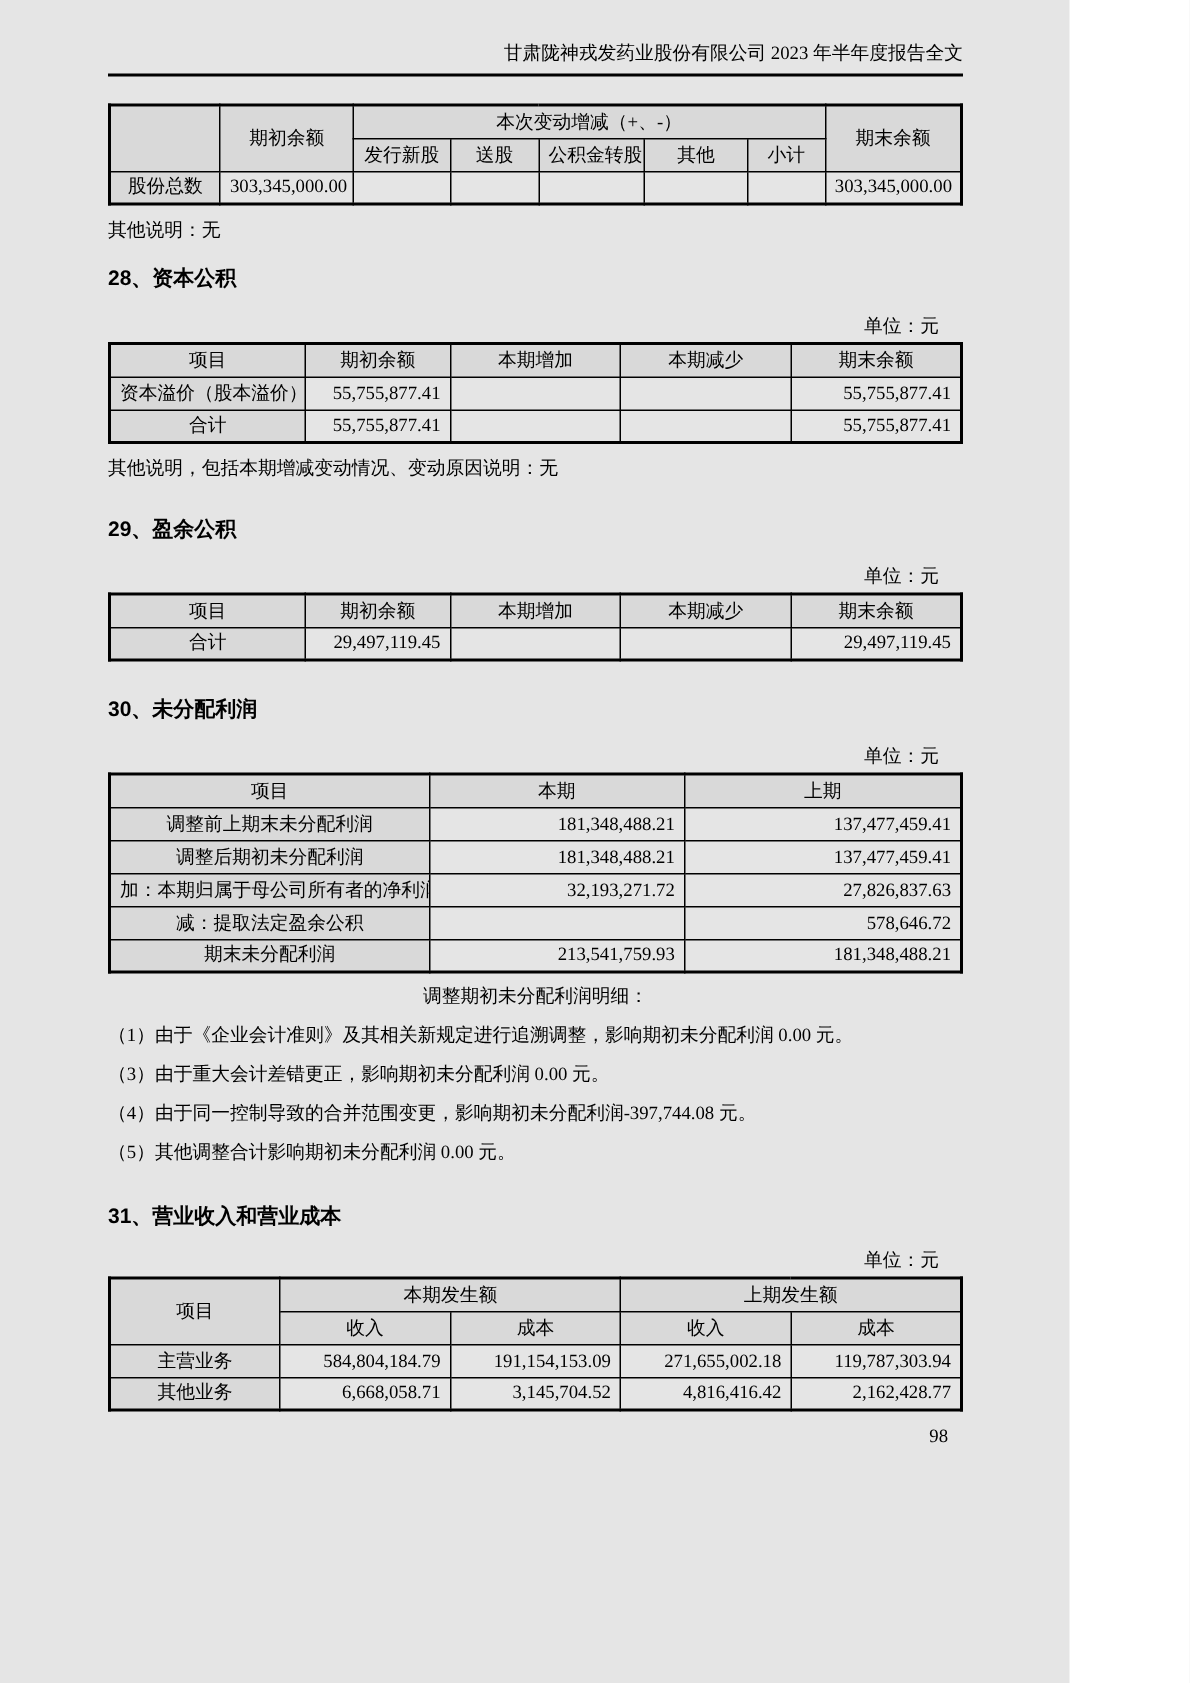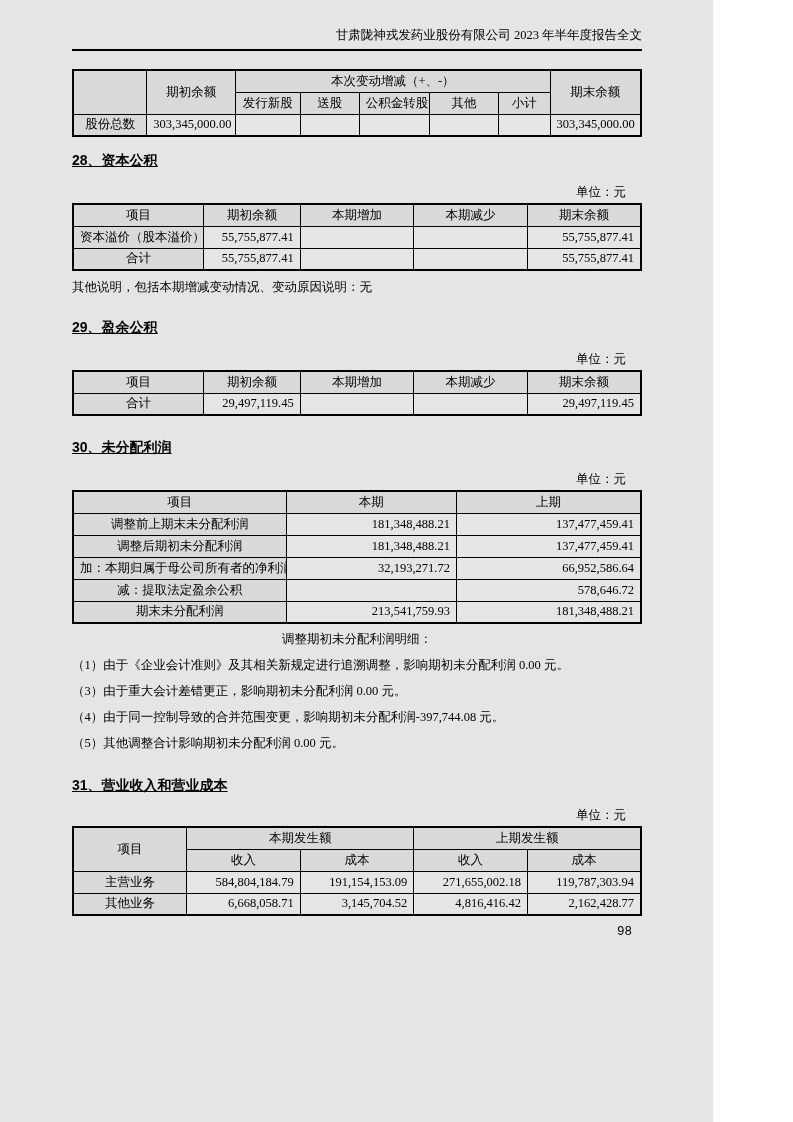--- a/index.html
+++ b/index.html
@@ -21,21 +21,20 @@
   .header-rule {
     margin-top:6px;
     height:2px;
     background:#000000;
   }
   .section-heading {
     font-family:"Liberation Sans","DejaVu Sans",sans-serif;
     font-weight:bold;
     font-size:14px;
     line-height:18px;
-    text-decoration:underline;
   }
   .unit-row {
     text-align:right;
     font-size:12.5px;
     line-height:15px;
     padding-right:16px;
   }
   .note {
     font-size:12.5px;
     line-height:17px;
@@ -59,21 +58,20 @@
   .gray { background:#d9d9d9; }
   .c { text-align:center; }
   .l { text-align:center; }
   .r { text-align:right; }
   .row-tall th { height:26px; }
   .footer-pagenum {
     text-align:right;
     padding-right:10px;
     font-size:12.5px;
     line-height:15px;
-    font-family:Liberation Mono, monospace;
   }
   
   .mt-table1 { margin-top:18px; }
   .mt-note   { margin-top:8px;  }
   .mt-h28    { margin-top:14px; }
   .mt-unit   { margin-top:16px; }
   .mt-tbl    { margin-top:3px;  }
   .mt-h      { margin-top:22px; }
   .mt-detail { margin-top:7px;text-align:center;  }
   .detail-line { margin-top:9px; }
@@ -119,20 +117,21 @@
       <td class="r">303,345,000.00</td>
       <td></td>
       <td></td>
       <td></td>
       <td></td>
       <td></td>
       <td class="r">303,345,000.00</td>
     </tr>
   </tbody>
     </table>
+  <div class="note mt-note">其他说明：无</div>
 
   <div class="section-heading mt-h28">28、资本公积</div>
   <div class="unit-row mt-unit">单位：元</div>
   <table class="tbl mt-tbl">
     <colgroup>
       <col style="width:23%">
         <col style="width:17%">
         <col style="width:20%">
         <col style="width:20%">
         <col style="width:20%">
@@ -211,21 +210,21 @@
       <td class="r">137,477,459.41</td>
     </tr>
     <tr>
       <td class="gray l">调整后期初未分配利润</td>
       <td class="r">181,348,488.21</td>
       <td class="r">137,477,459.41</td>
     </tr>
     <tr>
       <td class="gray l">加：本期归属于母公司所有者的净利润</td>
       <td class="r">32,193,271.72</td>
-      <td class="r">66,952,586.64</td>
+      <td class="r">27,826,837.63</td>
     </tr>
     <tr>
       <td class="gray l">减：提取法定盈余公积</td>
       <td class="r"></td>
       <td class="r">578,646.72</td>
     </tr>
     <tr>
       <td class="gray l">期末未分配利润</td>
       <td class="r">213,541,759.93</td>
       <td class="r">181,348,488.21</td>

